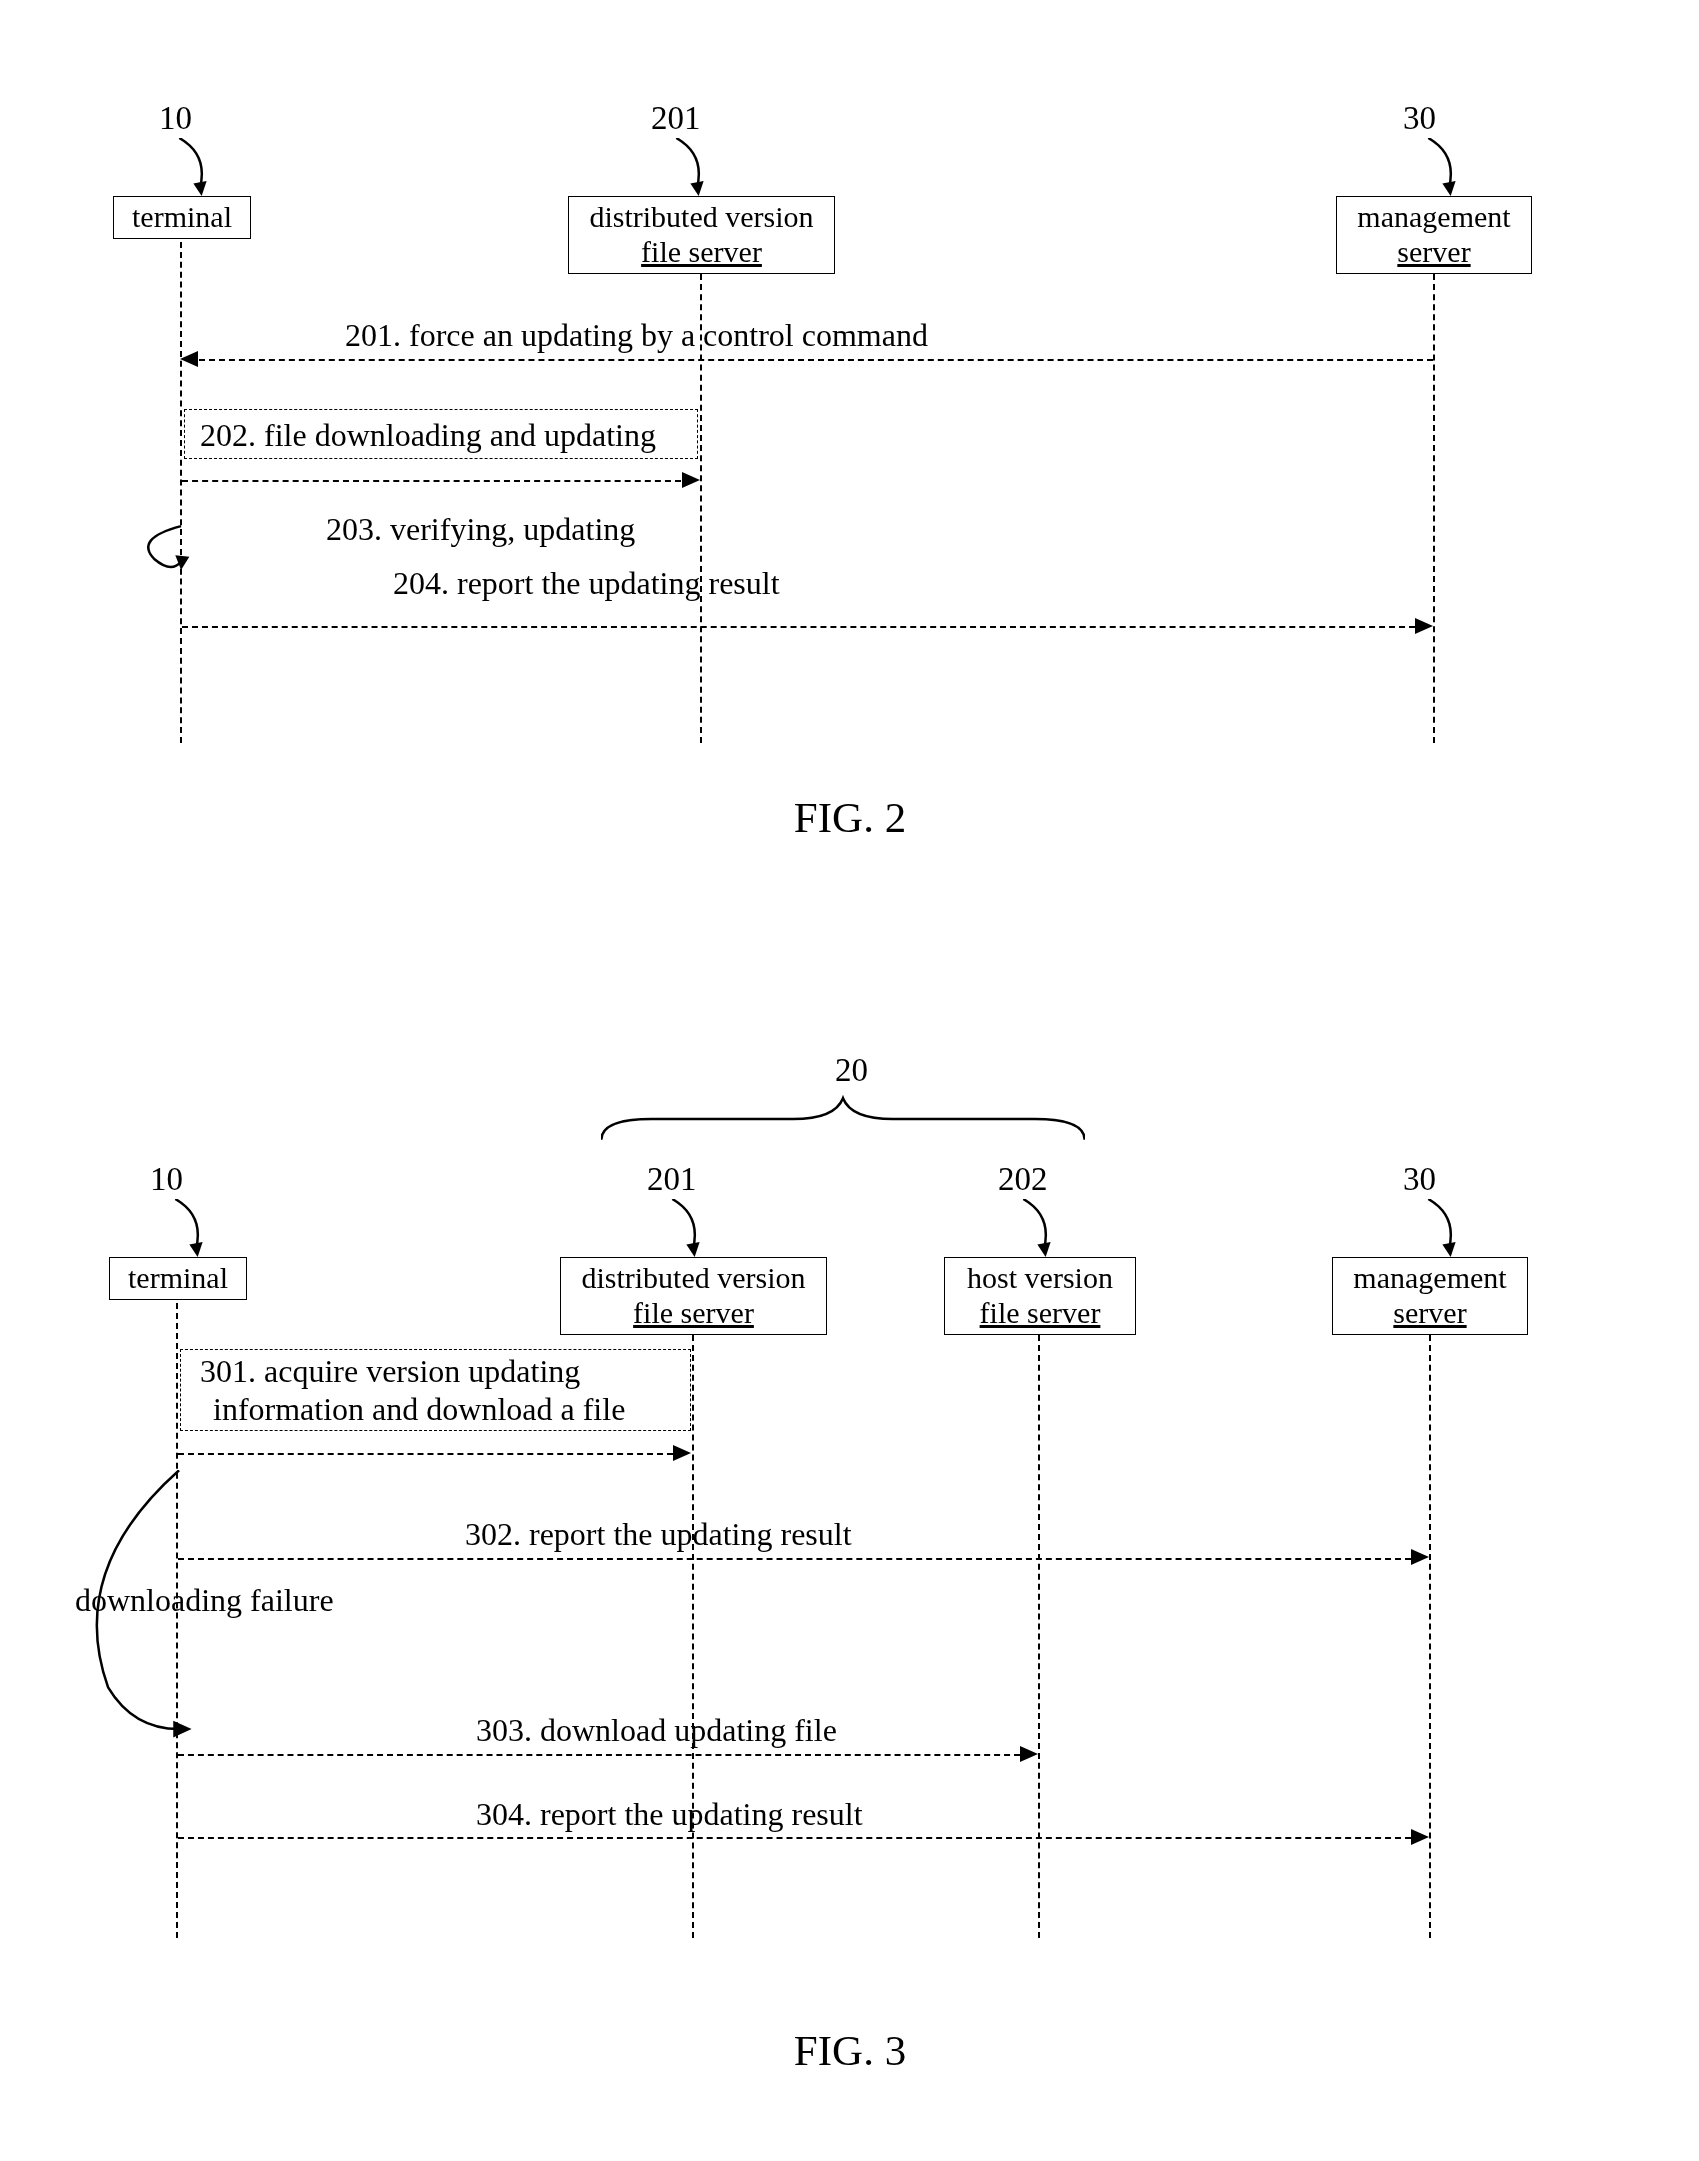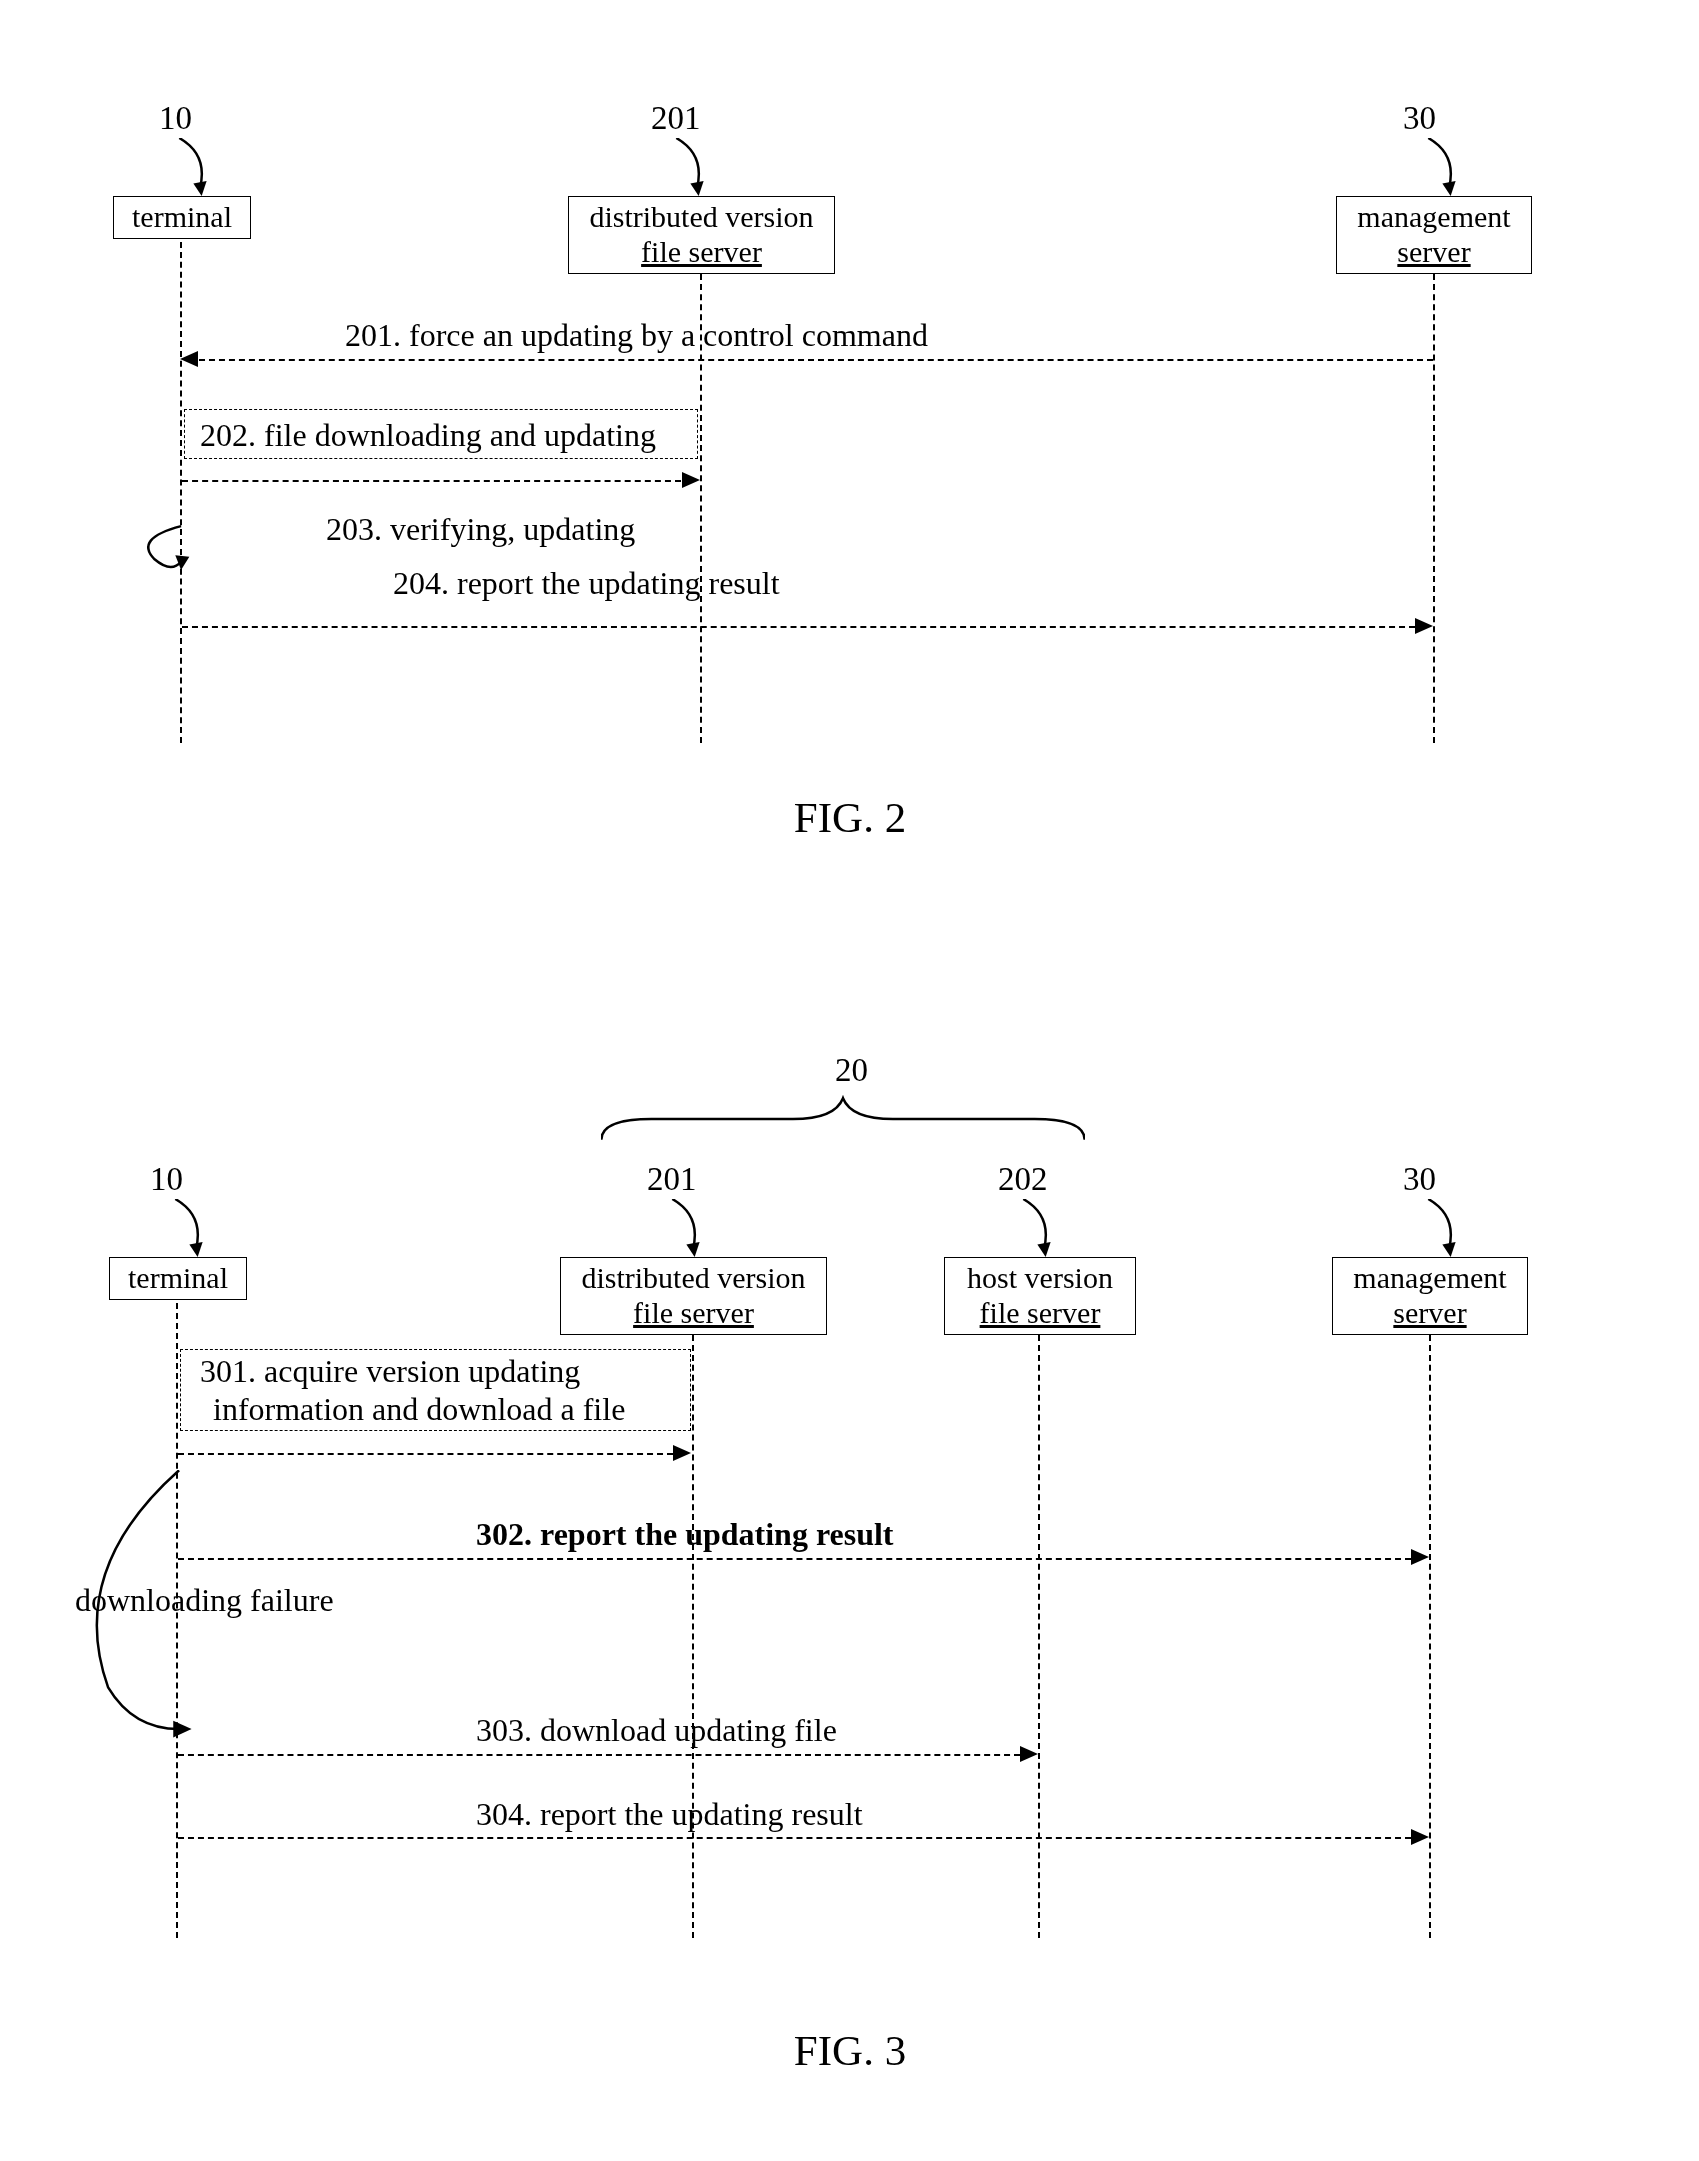--- a/index.html
+++ b/index.html
@@ -182,21 +182,21 @@
   <div class="lifeline-dash" style="left:692px;  top:316px; height:603px;"></div>
   <div class="lifeline-dash" style="left:1038px; top:316px; height:603px;"></div>
   <div class="lifeline-dash" style="left:1429px; top:316px; height:603px;"></div>
 
   <div style="position:absolute; left:180px; top:330px; width:511px; height:82px; border:1.7px dashed #000;"></div>
   <div class="msg-label" style="left:200px; top:334px;">301. acquire version updating</div>
   <div class="msg-label" style="left:213px; top:372px;">information and download a file</div>
   <div class="arrow-line" style="left:178px; top:434px; width:495px;"></div>
   <div class="arrow-head right" style="left:673px; top:426px;"></div>
 
-  <div class="msg-label" style="left:476px; top:497px;font-weight:bold;">302. report the updating result</div>
+  <div class="msg-label" style="left:465px; top:497px;">302. report the updating result</div>
   <div class="arrow-line" style="left:178px; top:539px; width:1233px;"></div>
   <div class="arrow-head right" style="left:1411px; top:530px;"></div>
 
   <svg class="brace-svg" style="left:58px; top:451px;" width="167" height="276" viewBox="0 0 200 330">
     <path d="M145 0 Q10 120 60 260 Q90 310 145 310" stroke="#000" stroke-width="3" fill="none"></path>
     <polygon points="138,300 138,320 160,310" fill="#000"></polygon>
   </svg>
   <div class="msg-label" style="left:75px; top:563px;">downloading failure</div>
 
   <div class="msg-label" style="left:476px; top:693px;">303. download updating file</div>

